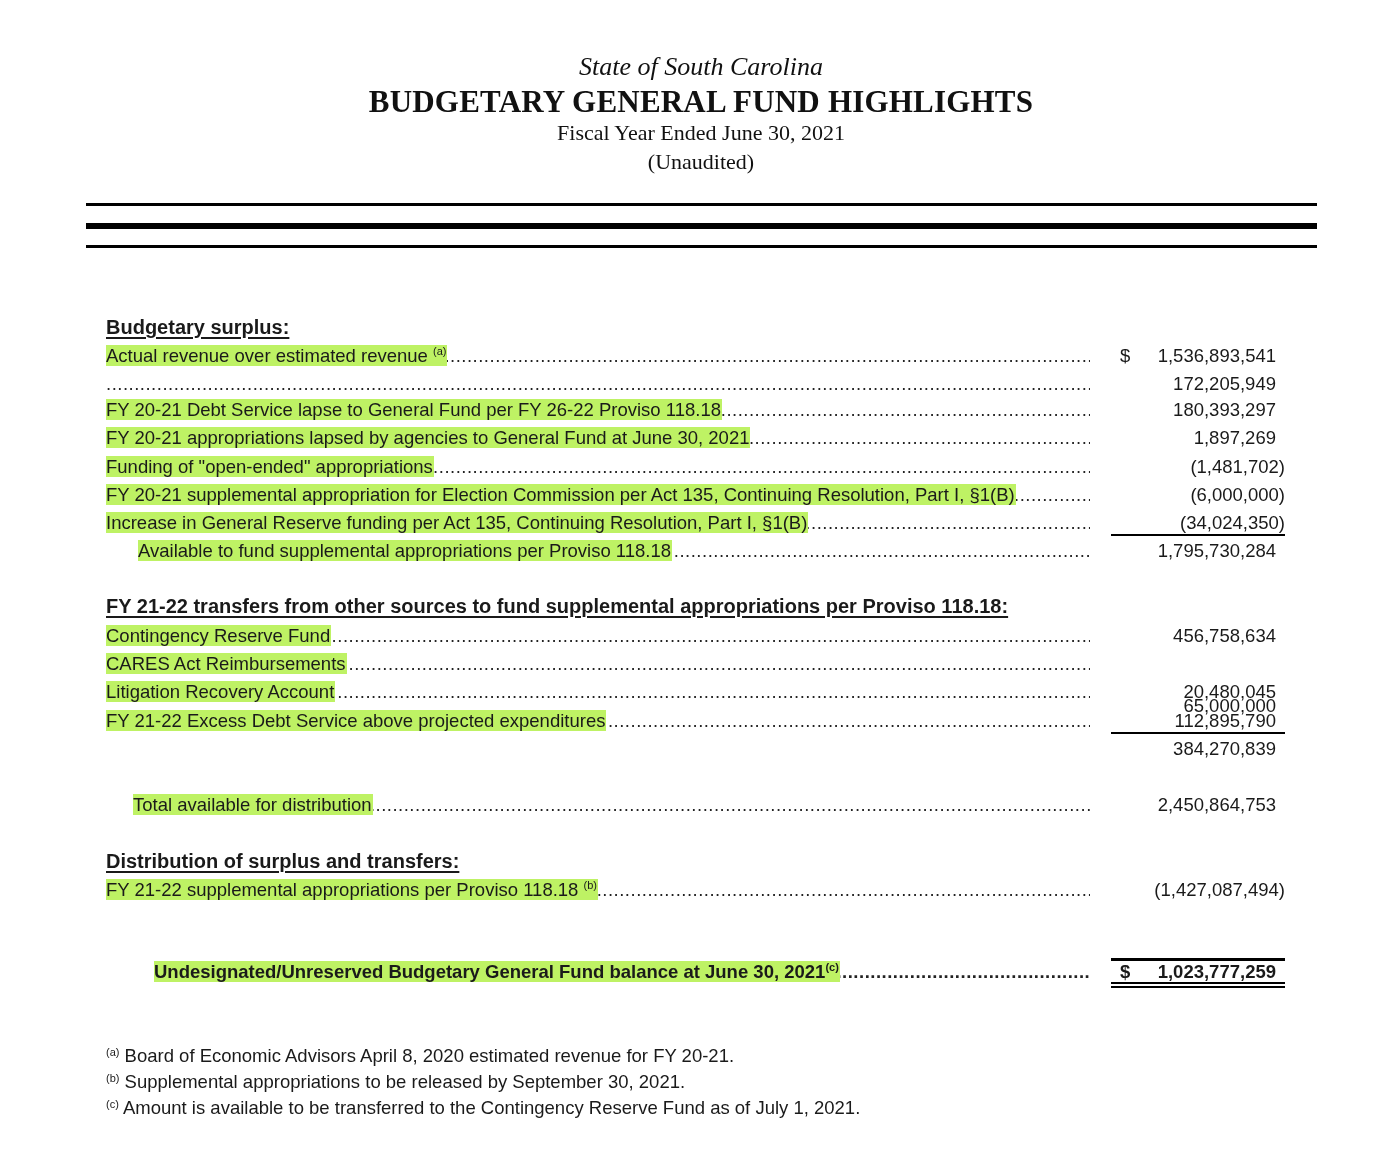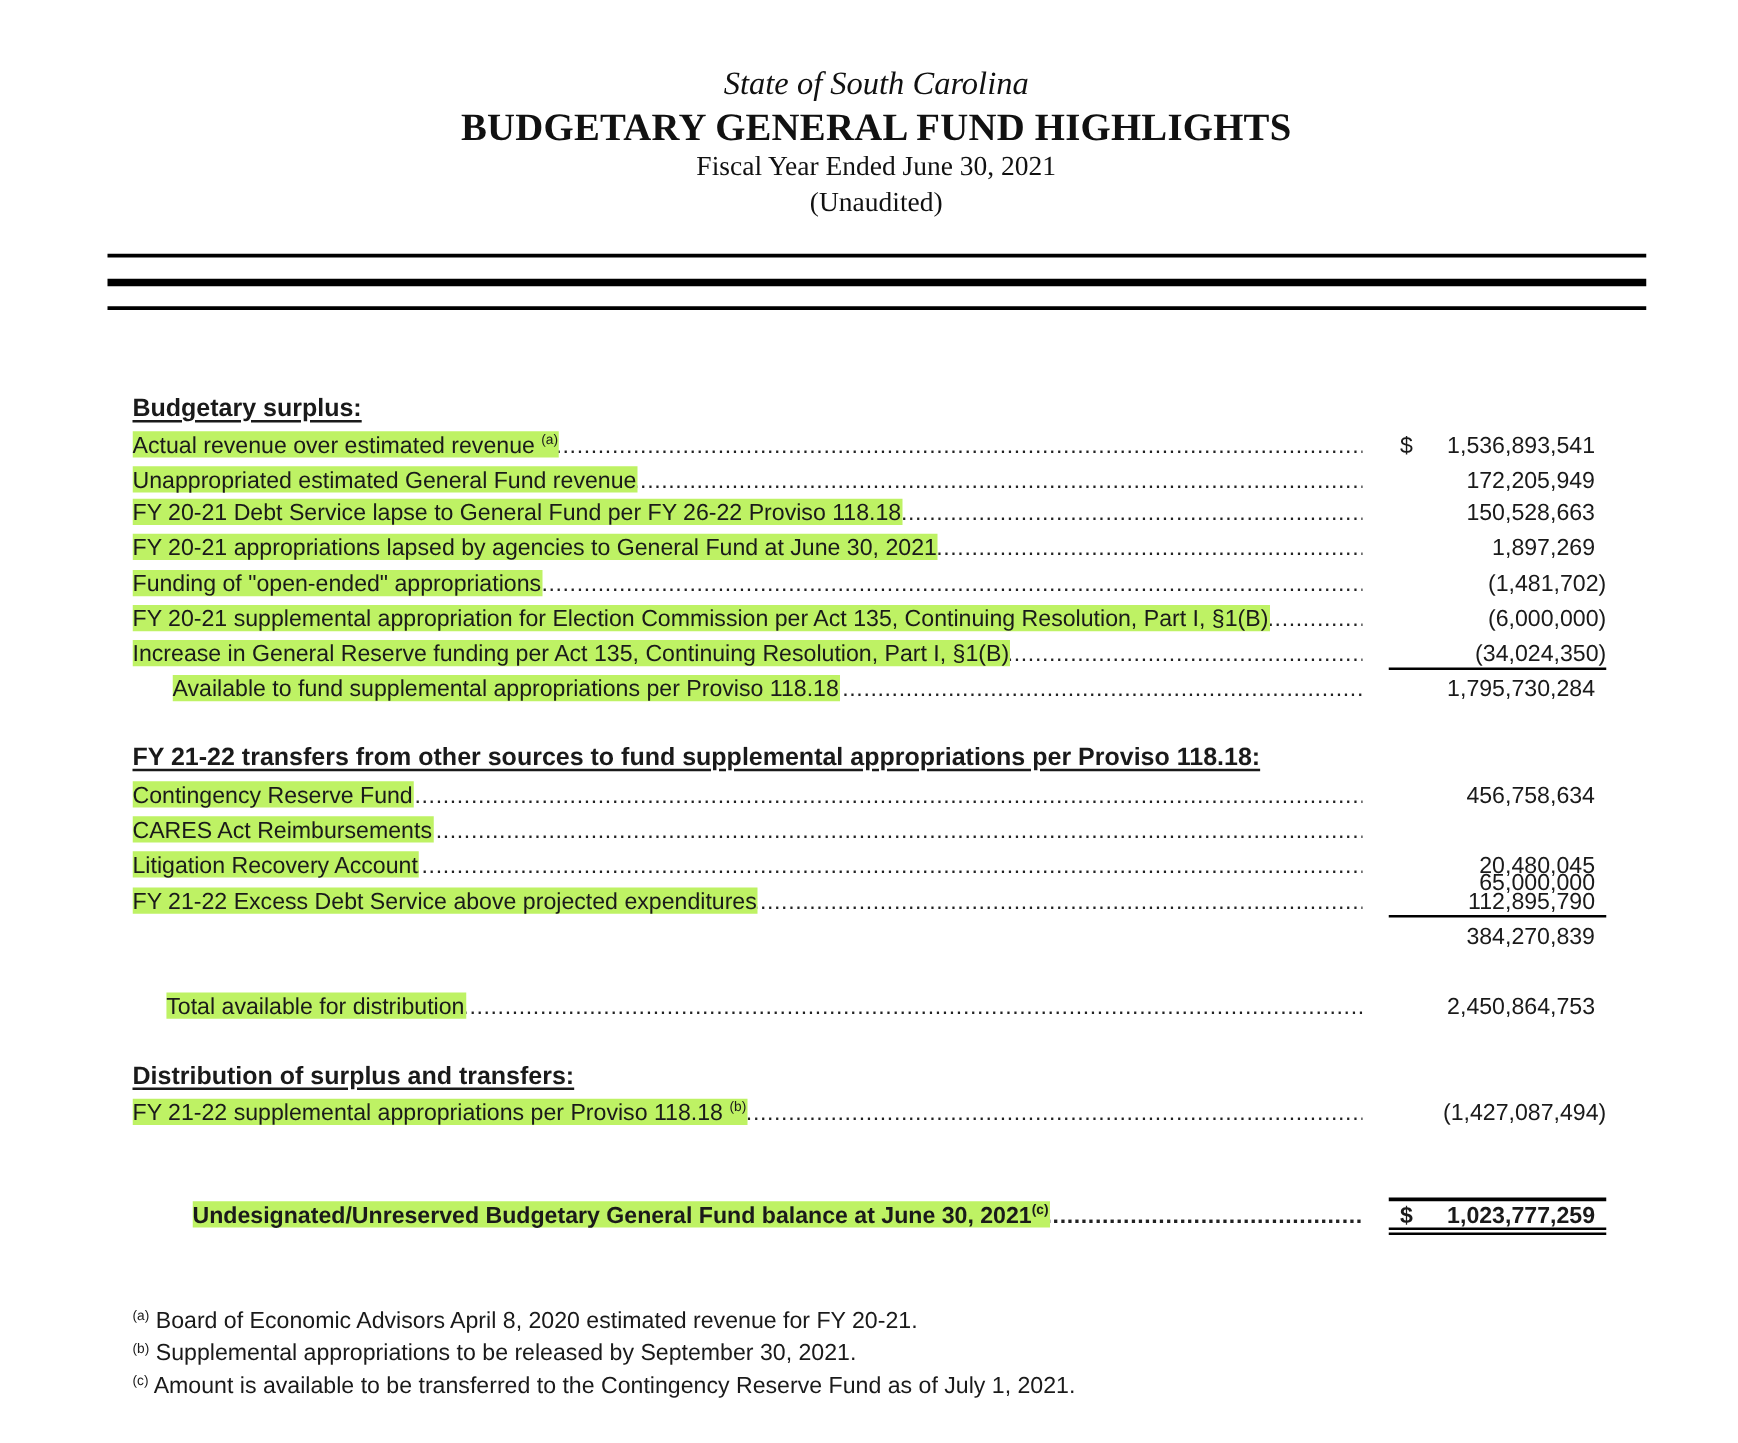--- a/index.html
+++ b/index.html
@@ -56,29 +56,28 @@
   <span class="dots">......................................................................................................................................................................................................................................................</span>
   <span class="lbl"><span>Actual revenue over estimated revenue </span><sup>(a)</sup></span>
 </div>
 <div class="amt sans" style="top:343px;">
   <span class="dollar">$</span>
   <span class="num pos">1,536,893,541</span>
 </div>
 
 <div class="line sans" style="top:371px;">
   <span class="dots">......................................................................................................................................................................................................................................................</span>
-  <span class="lbl">Unappropriated estimated General Fund revenue</span>
 </div>
 <div class="amt sans" style="top:371px;"><span class="num pos">172,205,949</span></div>
 
 <div class="line sans" style="top:397px;">
   <span class="dots">......................................................................................................................................................................................................................................................</span>
   <span class="lbl">FY 20-21 Debt Service lapse to General Fund per FY 26-22 Proviso 118.18</span>
 </div>
-<div class="amt sans" style="top:397px;"><span class="num pos">150,528,663</span></div>
+<div class="amt sans" style="top:397px;"><span class="num pos">180,393,297</span></div>
 
 <div class="line sans" style="top:425px;">
   <span class="dots">......................................................................................................................................................................................................................................................</span>
   <span class="lbl">FY 20-21 appropriations lapsed by agencies to General Fund at June 30, 2021</span>
 </div>
 <div class="amt sans" style="top:425px;"><span class="num pos">1,897,269</span></div>
 
 <div class="line sans" style="top:454px;">
   <span class="dots">......................................................................................................................................................................................................................................................</span>
   <span class="lbl">Funding of "open-ended" appropriations</span>

